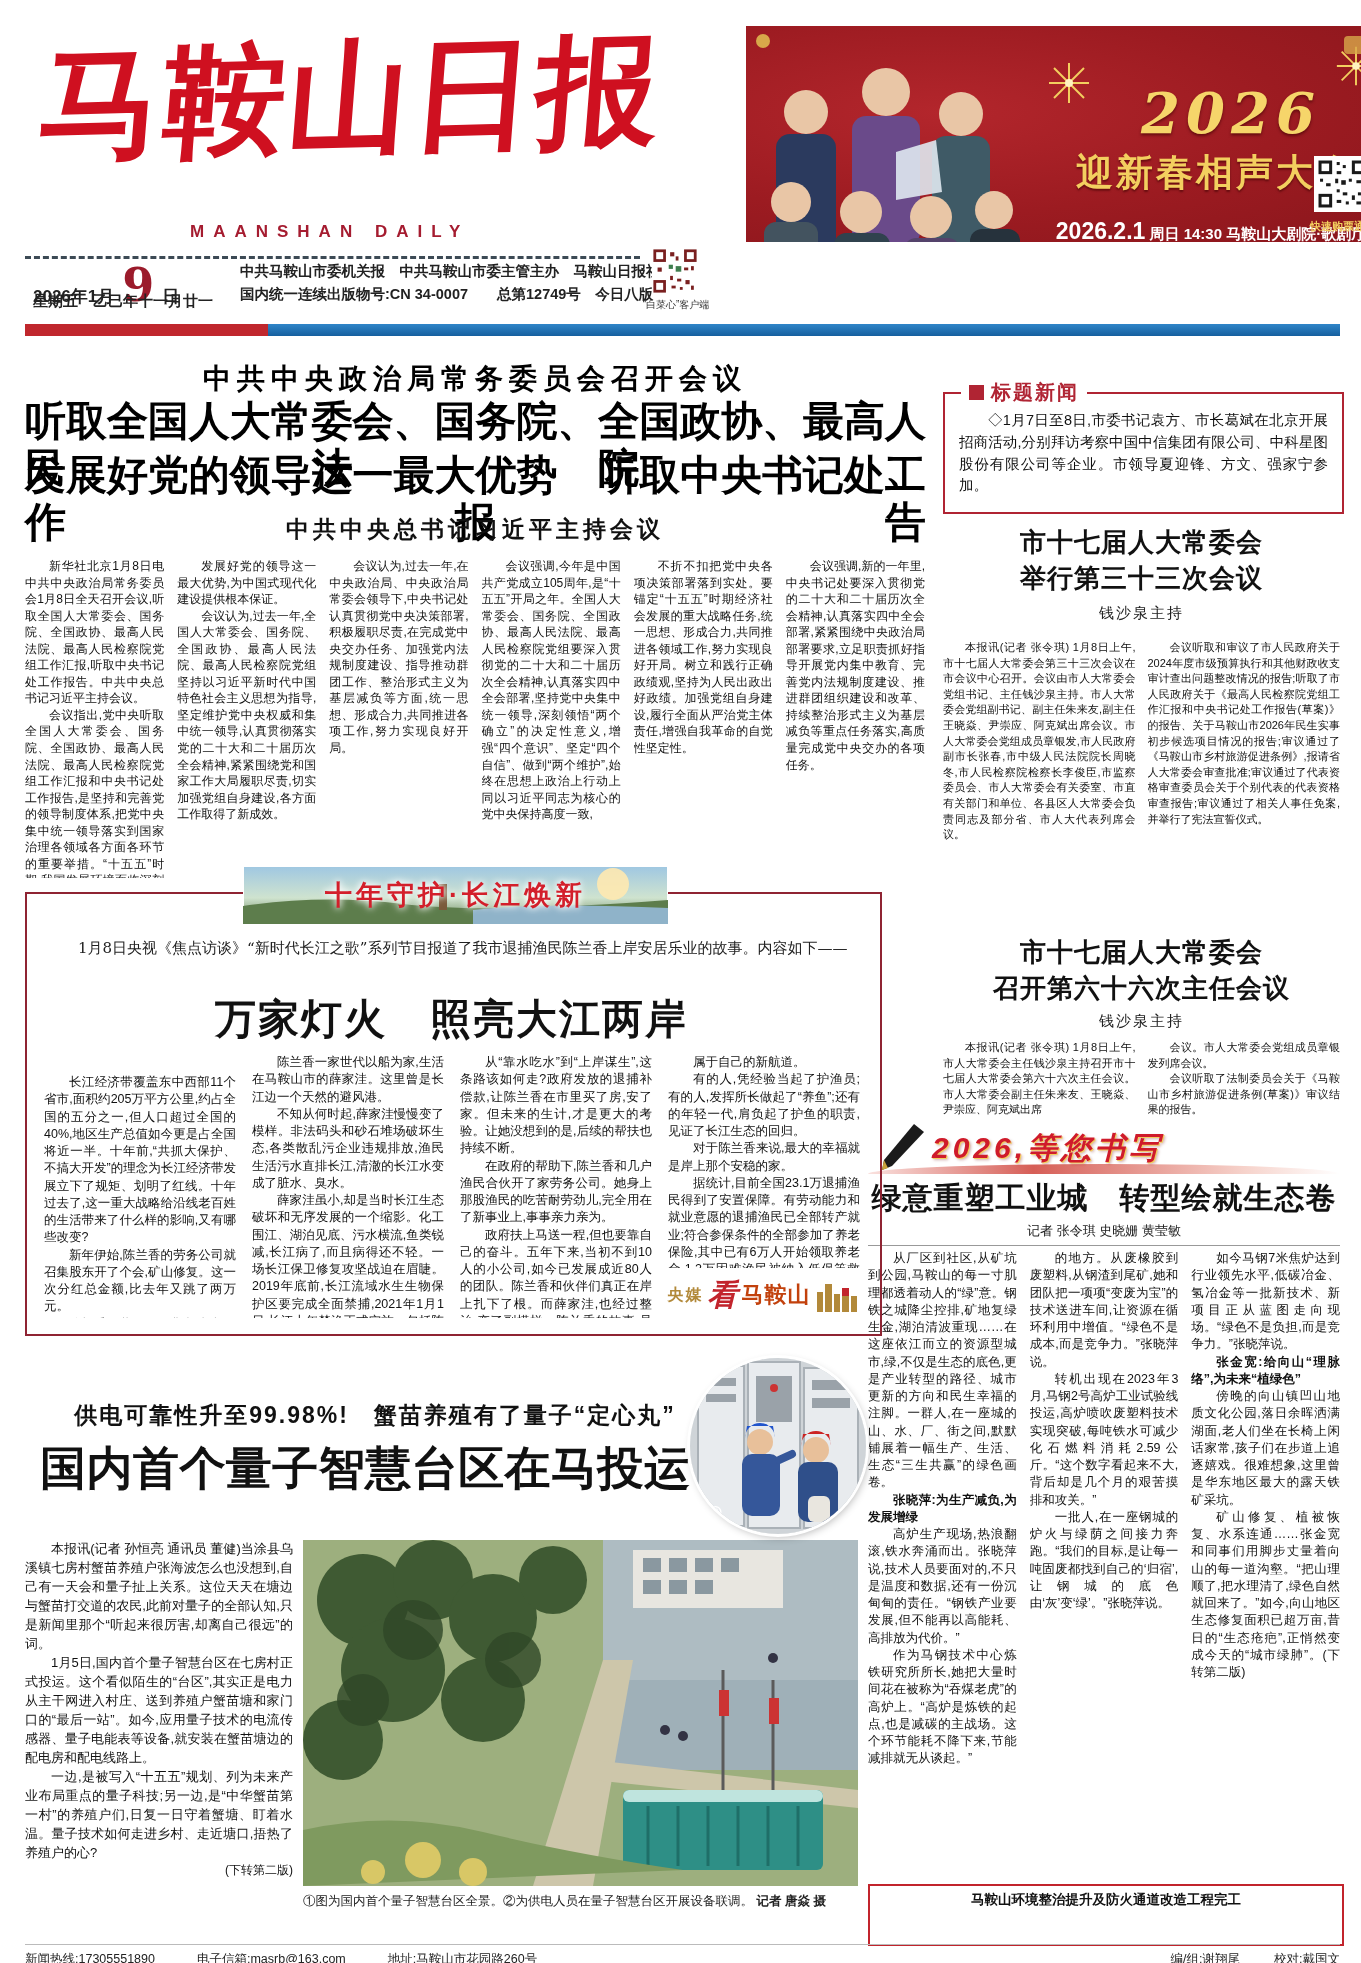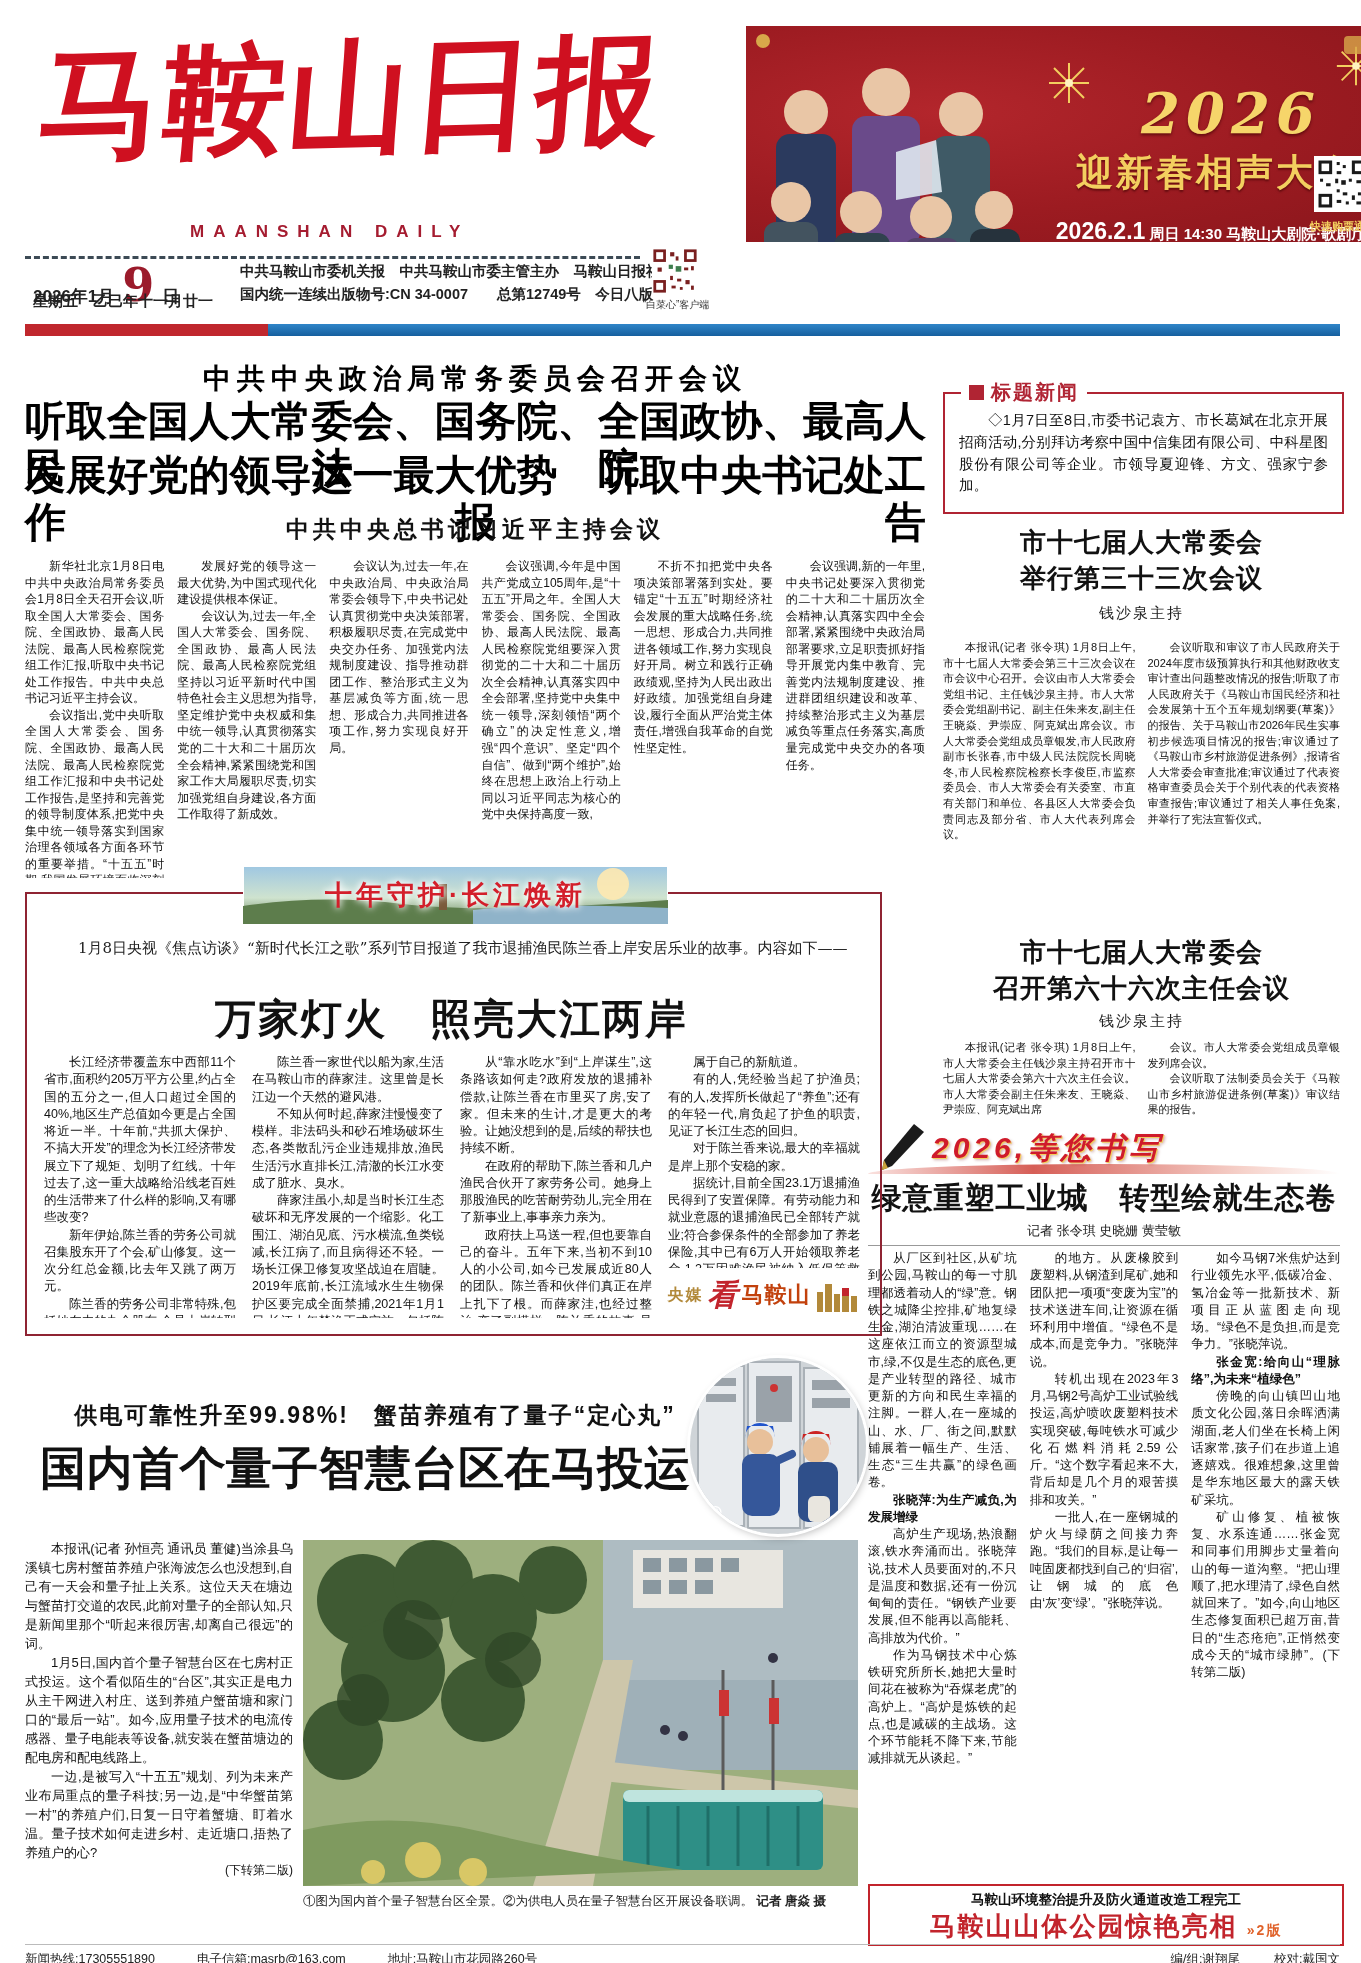--- a/index.html
+++ b/index.html
@@ -254,21 +254,21 @@
   <div class="abs rh" style="left:943px;top:524px;width:397px;">
     <div>市十七届人大常委会</div>
     <div>举行第三十三次会议</div>
   </div>
   <div class="abs rpres" style="left:943px;top:604px;width:397px;">钱沙泉主持</div>
   <div class="abs cols" style="left:943px;top:640px;width:397px;height:284px;gap:12px;">
     <div class="rbody" style="flex:1;">
         <p>本报讯(记者 张令琪) 1月8日上午,市十七届人大常委会第三十三次会议在市会议中心召开。会议由市人大常委会党组书记、主任钱沙泉主持。市人大常委会党组副书记、副主任朱来友,副主任王晓焱、尹崇应、阿克斌出席会议。市人大常委会党组成员章银发,市人民政府副市长张春,市中级人民法院院长周晓冬,市人民检察院检察长李俊臣,市监察委员会、市人大常委会有关委室、市直有关部门和单位、各县区人大常委会负责同志及部分省、市人大代表列席会议。</p>
       </div>
     <div class="rbody" style="flex:1;">
-        <p>会议听取和审议了市人民政府关于2024年度市级预算执行和其他财政收支审计查出问题整改情况的报告;听取了市人民政府关于《马鞍山市国民经济和社会发展第十五个五年规划纲要(草案)》的报告、关于马鞍山市2026年民生实事初步候选项目情况的报告;审议通过了《马鞍山市乡村旅游促进条例》,报请省人大常委会审查批准;审议通过了代表资格审查委员会关于个别代表的代表资格审查报告;审议通过了相关人事任免案,并举行了宪法宣誓仪式。</p>
+        <p>会议听取和审议了市人民政府关于2024年度市级预算执行和其他财政收支审计查出问题整改情况的报告;听取了市人民政府关于《最高人民检察院党组工作汇报和中央书记处工作报告(草案)》的报告、关于马鞍山市2026年民生实事初步候选项目情况的报告;审议通过了《马鞍山市乡村旅游促进条例》,报请省人大常委会审查批准;审议通过了代表资格审查委员会关于个别代表的代表资格审查报告;审议通过了相关人事任免案,并举行了宪法宣誓仪式。</p>
       </div>
   </div>
 
   <div class="abs rh" style="left:943px;top:934px;width:397px;">
     <div>市十七届人大常委会</div>
     <div>召开第六十六次主任会议</div>
   </div>
   <div class="abs rpres" style="left:943px;top:1012px;width:397px;">钱沙泉主持</div>
   <div class="abs cols" style="left:943px;top:1040px;width:397px;height:86px;gap:12px;">
     <div class="rbody" style="flex:1;">
@@ -319,21 +319,21 @@
       <path d="M230 44 Q300 36 425 42 L425 58 L230 58 Z" fill="#8fb3c9"></path>
       <rect x="196" y="18" width="8" height="26" fill="#7a5a3a"></rect>
     </svg>
     <span class="fbanner-t" style="position:relative;">十年守护·长江焕新</span>
   </div>
   <div class="abs fintro" style="left:48px;top:936px;width:810px;">
     <p>1月8日央视《焦点访谈》“新时代长江之歌”系列节目报道了我市退捕渔民陈兰香上岸安居乐业的故事。内容如下——</p>
   </div>
   <div class="abs fhead" style="left:25px;top:992px;width:853px;">万家灯火　照亮大江两岸</div>
   <div class="abs cols" style="left:44px;top:1054px;width:816px;height:264px;gap:16px;">
-    <div class="coltext" style="flex:1;font-size:12.5px;">
+    <div class="coltext" style="flex:1;font-size:12.5px;margin-top:20px;">
         <p>长江经济带覆盖东中西部11个省市,面积约205万平方公里,约占全国的五分之一,但人口超过全国的40%,地区生产总值如今更是占全国将近一半。十年前,“共抓大保护、不搞大开发”的理念为长江经济带发展立下了规矩、划明了红线。十年过去了,这一重大战略给沿线老百姓的生活带来了什么样的影响,又有哪些改变?</p>
         <p>新年伊始,陈兰香的劳务公司就召集股东开了个会,矿山修复。这一次分红总金额,比去年又跳了两万元。</p>
         <p>陈兰香的劳务公司非常特殊,包括她在内的九个股东,全是上岸转型的渔民。六年前,记者第一次见到陈兰香时,她正站在人生的十字路口,一家人要告别风里来雨里去、水上漂的打鱼生活。</p>
       </div>
     <div class="coltext" style="flex:1;font-size:12.5px;">
         <p>陈兰香一家世代以船为家,生活在马鞍山市的薛家洼。这里曾是长江边一个天然的避风港。</p>
         <p>不知从何时起,薛家洼慢慢变了模样。非法码头和砂石堆场破坏生态,各类散乱污企业违规排放,渔民生活污水直排长江,清澈的长江水变成了脏水、臭水。</p>
         <p>薛家洼虽小,却是当时长江生态破坏和无序发展的一个缩影。化工围江、湖泊见底、污水横流,鱼类锐减,长江病了,而且病得还不轻。一场长江保卫修复攻坚战迫在眉睫。2019年底前,长江流域水生生物保护区要完成全面禁捕,2021年1月1日,长江十年禁渔正式实施。包括陈兰香在内长江沿线的二十多万渔民必须上岸转行,寻找新的活路。</p>
       </div>
     <div class="coltext" style="flex:1;font-size:12.5px;">
@@ -464,24 +464,20 @@
     </svg>
   </div>
 
   <div class="abs qcap" style="left:303px;top:1892px;width:555px;">
     <span>①图为国内首个量子智慧台区全景。②为供电人员在量子智慧台区开展设备联调。</span>
     <b>记者 唐焱 摄</b>
   </div>
 
   <div class="abs park-box" style="left:868px;top:1884px;width:472px;height:58px;">
     <div class="park1">马鞍山环境整治提升及防火通道改造工程完工</div>
-    <div class="park2">
-      <span>马鞍山山体公园惊艳亮相</span>
-      <span class="park-pg">»2版</span>
-    </div>
   </div>
 
   <div class="abs footer" style="left:25px;top:1944px;width:1315px;">
     <div class="fleft">
       <span>新闻热线:17305551890</span>
       <span>电子信箱:masrb@163.com</span>
       <span>地址:马鞍山市花园路260号</span>
     </div>
     <div class="fright">
       <span>编/组:谢翔尾</span>

